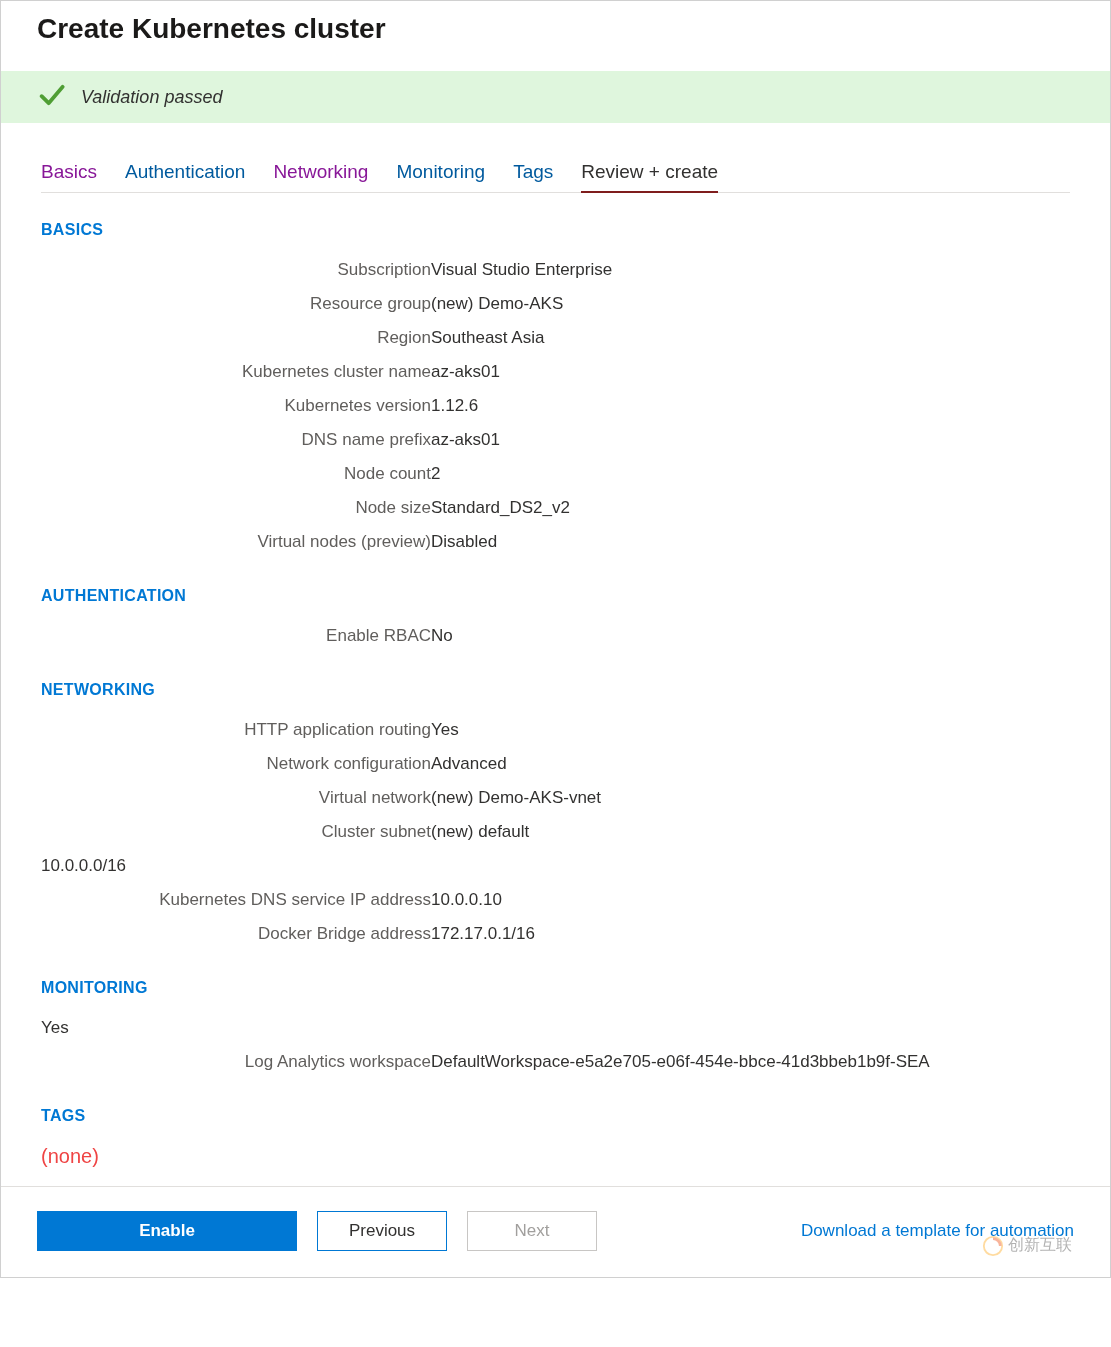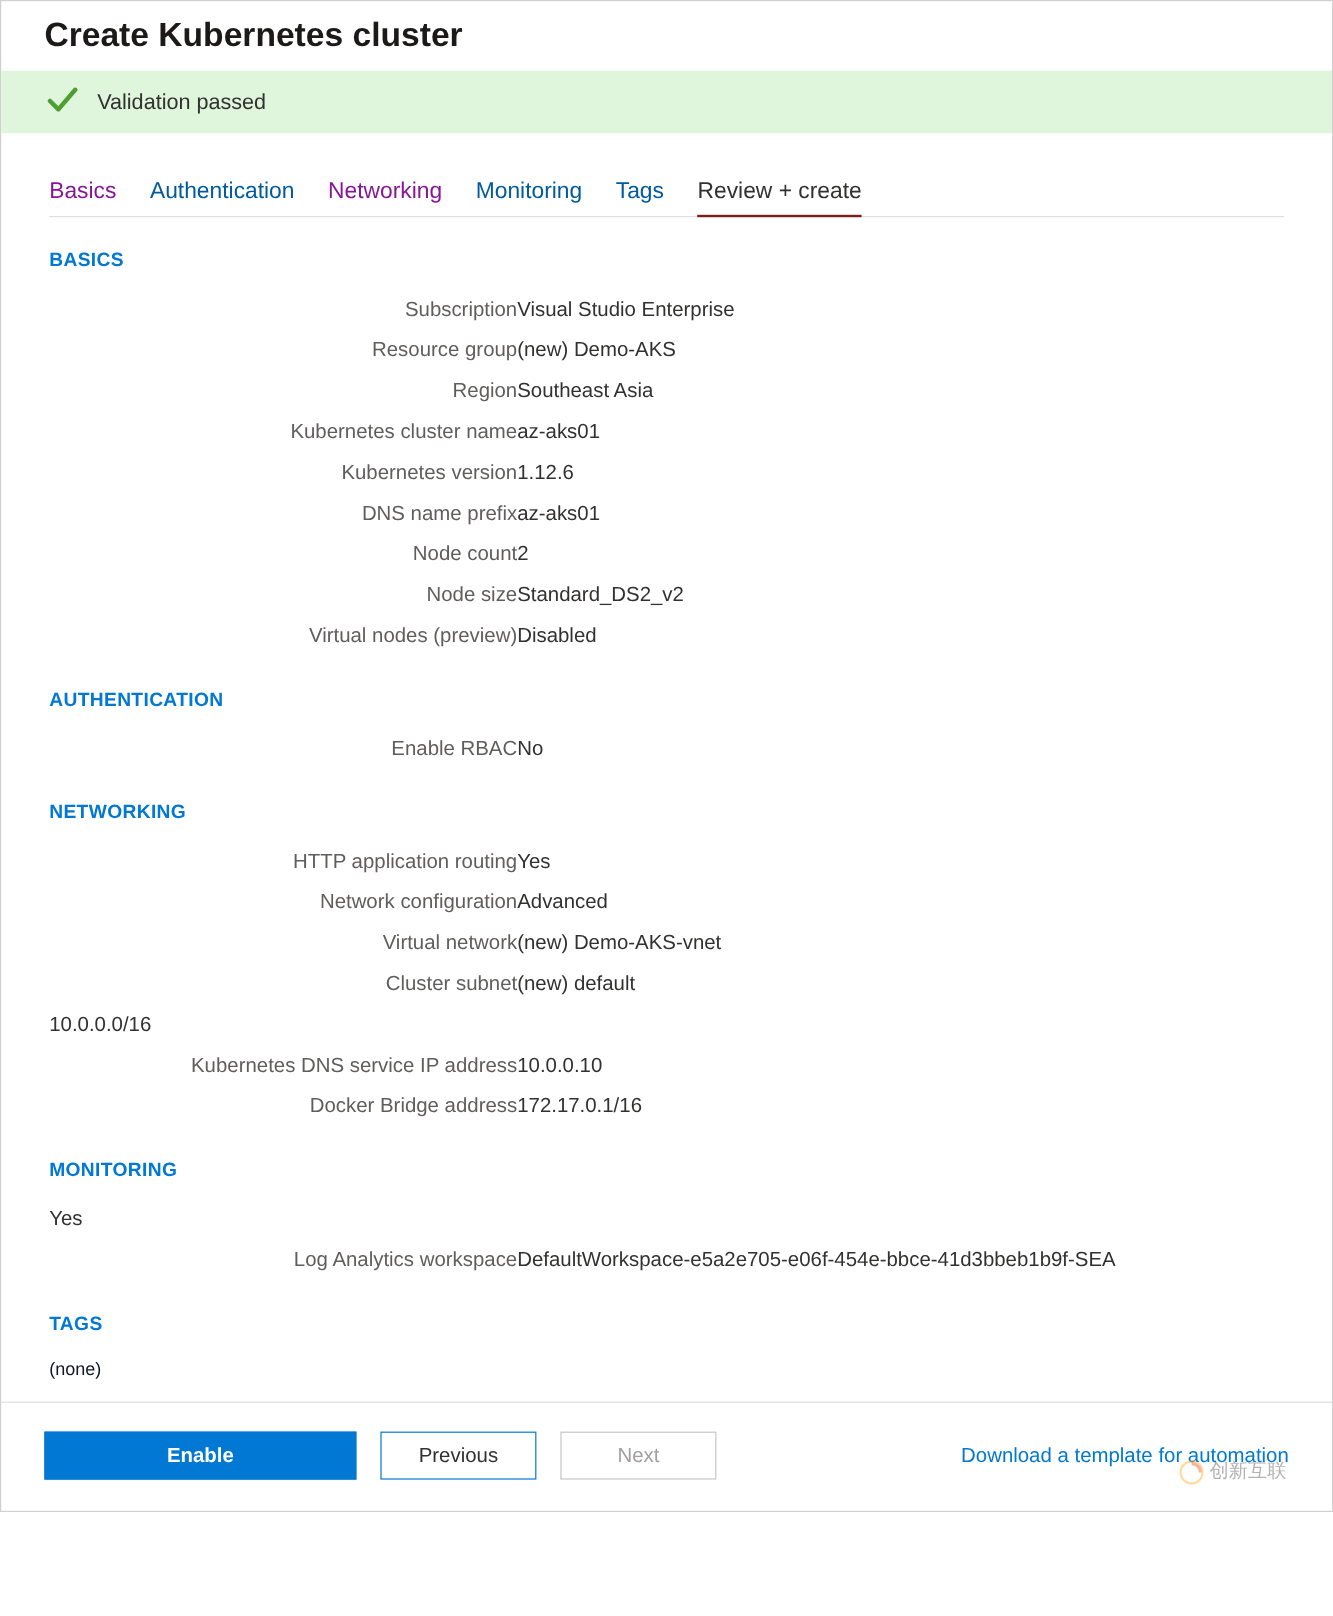--- a/index.html
+++ b/index.html
@@ -9,37 +9,38 @@
       color: #323130;
       background: #ffffff;
       width: 1111px;
     }
     .page {
       border: 1px solid #d0d0d0;
     }
     .page-title {
       font-size: 28px;
       font-weight: 600;
-      padding: 12px 36px 14px 36px;
+      padding: 12px 36px 26px 36px;
       color: #1b1a19;
     }
     .validation-banner {
       background: #dff6dd;
       display: flex;
       align-items: center;
       height: 52px;
       padding: 0 36px;
     }
     .validation-banner .check {
       color: #4f9e34;
       margin-right: 16px;
     }
     .validation-banner .msg {
       font-size: 18px;
       color: #323130;
+      font-style: italic;
     }
     .content {
       padding: 0 40px 18px 40px;
     }
     .tabs {
       display: flex;
       gap: 28px;
       align-items: baseline;
       margin-top: 38px;
       border-bottom: 1px solid #e1dfdd;
@@ -74,22 +75,22 @@
     .kv-label {
       width: 390px;
       flex: 0 0 390px;
       color: #605e5c;
       text-align: right;
     }
     .kv-value {
       color: #323130;
     }
     .tags-none {
-      font-size: 15px;
-      color: #0f172a;
+      font-size: 20px;
+      color: #ef4444;
       padding-top: 6px;
     }
     .footer {
       display: flex;
       align-items: center;
       gap: 20px;
       padding: 24px 36px 26px 36px;
       border-top: 1px solid #e1dfdd;
       position: relative;
     }

